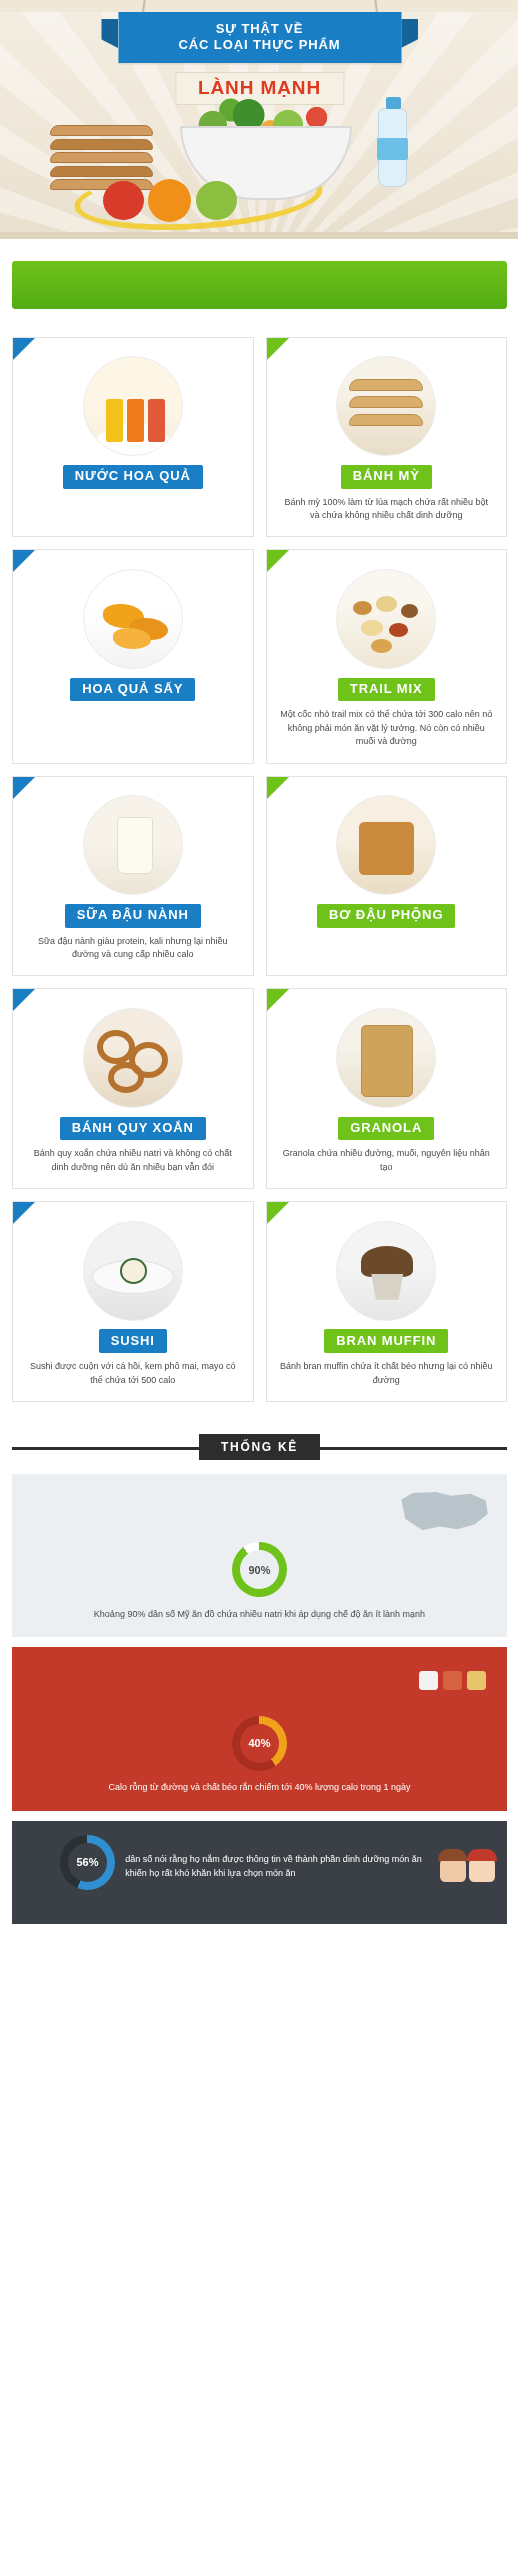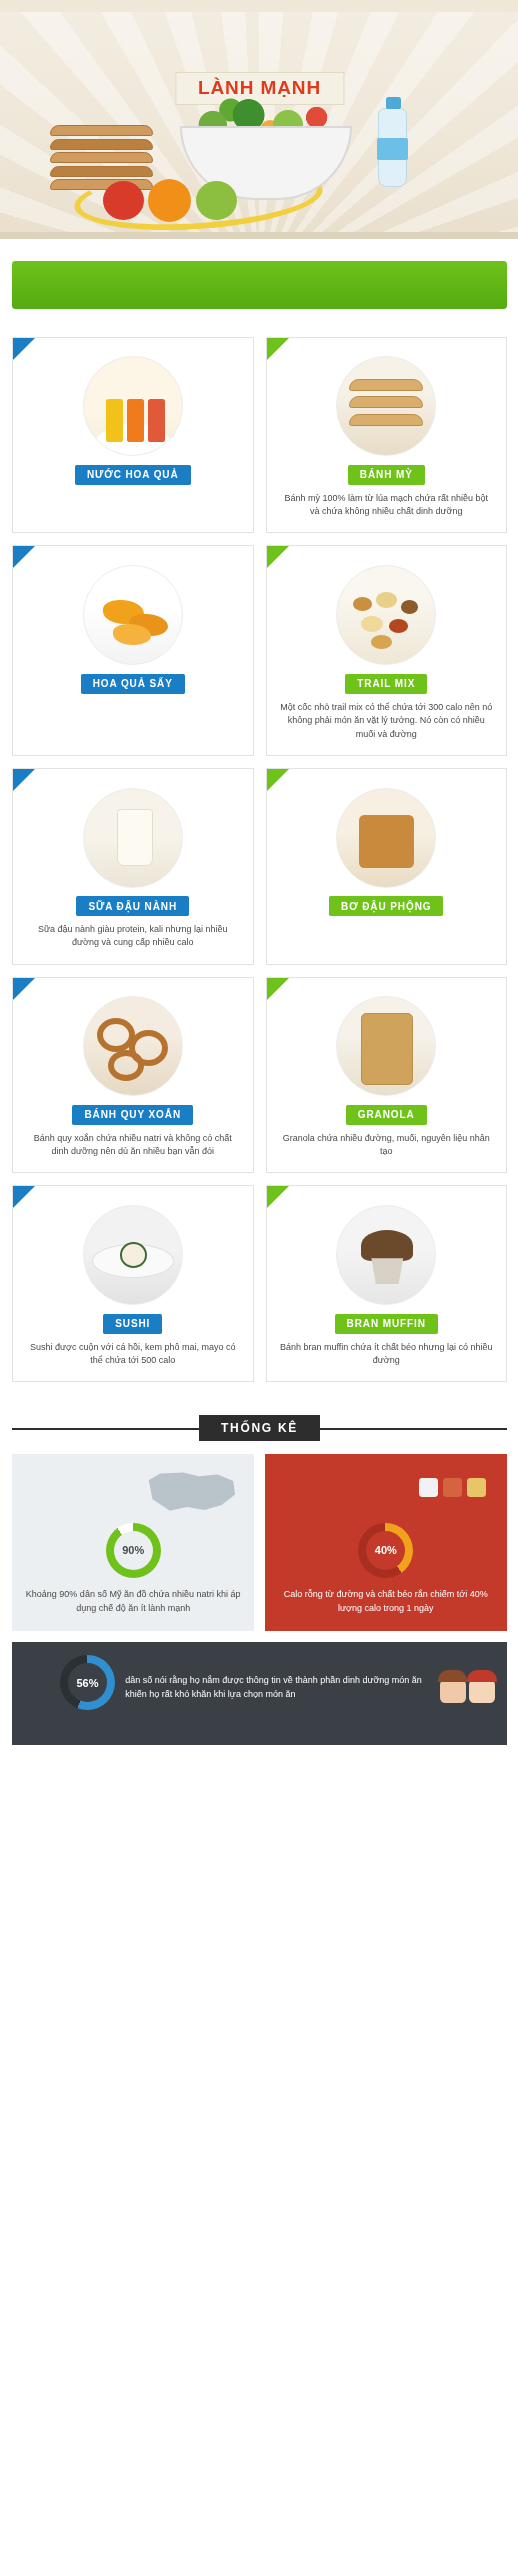--- a/index.html
+++ b/index.html
@@ -141,21 +141,21 @@
   }
   .corner.green { border-top-color:#6ec21a; }
   .photo {
     width:100px; height:100px; border-radius:50%;
     overflow:hidden; margin:5.2px 0 8.6px;
     border:0.9px solid #ececec;
     position:relative;
   }
   .label {
     display:inline-block; padding:3.4px 12px; border-radius:1.7px;
-    color:#fff; font-size:10px; font-weight:bold; letter-spacing:0.9px;
+    color:#fff; font-size:13px; font-weight:bold; letter-spacing:0.9px;
     text-align:center; line-height:1.3; margin-bottom:6.9px;
   }
   .label.blue { background:#1a7ec4; }
   .label.green { background:#6ec21a; }
   .desc { font-size:9px; color:#4a4a4a; line-height:1.5; text-align:center; }
 
   
   .ph-juice{background:
     radial-gradient(circle at 50% 120%, #fff 0 40%, transparent 41%),
     linear-gradient(180deg,#fdf6e6 0 55%, #f6eeda 100%);}
@@ -187,21 +187,21 @@
     position:relative; height:29px; margin:6.9px 0 12px;
     display:flex; align-items:center; justify-content:center;
   }
   .stats-title-bar:before{
     content:""; position:absolute; left:0; right:0; top:50%; height:2.6px; background:#2d2d2d;
   }
   .stats-title {
     position:relative; background:#2d2d2d; color:#fff; font-weight:bold;
     font-size:12px; letter-spacing:1.7px; padding:6px 22px;
   }
-  .stat-row { display:grid; grid-template-columns:1fr 1fr; gap:10.3px; }
+  .stat-row { display:grid; grid-template-columns:1fr; gap:10.3px; }
   .stat-card { position:relative; padding:13.7px 12px 15.5px; color:#fff; min-height:151px; }
   .stat-card.light { background:#eceff1; color:#4a4a4a; }
   .stat-card.red { background:#c33a2a; }
   .stat-card.dark { background:#3b4046; }
   .donut {
     width:55px; height:55px; border-radius:50%;
     display:flex; align-items:center; justify-content:center;
     font-size:11px; font-weight:bold; color:#fff;
     margin:0 auto 10.3px;
   }
@@ -237,20 +237,27 @@
 </style>
 </head>
 <body>
 
 <div class="page">
 
   <div class="hero">
     <div class="hero-rays"></div>
     <div class="hero-band"></div>
 
+    <div class="ribbon-wrap">
+      <div class="ribbon-strings"></div>
+      <div class="ribbon">
+        <div class="l1">SỰ THẬT VỀ</div>
+        <div class="l2">CÁC LOẠI THỰC PHẨM</div>
+      </div>
+    </div>
 
     <div class="sub-banner">
       <span>LÀNH MẠNH</span>
     </div>
 
     <div class="hero-art">
       <div class="tape"></div>
       <div class="bread-stack">
         <div class="bread-slice"></div>
         <div class="bread-slice dark"></div>

